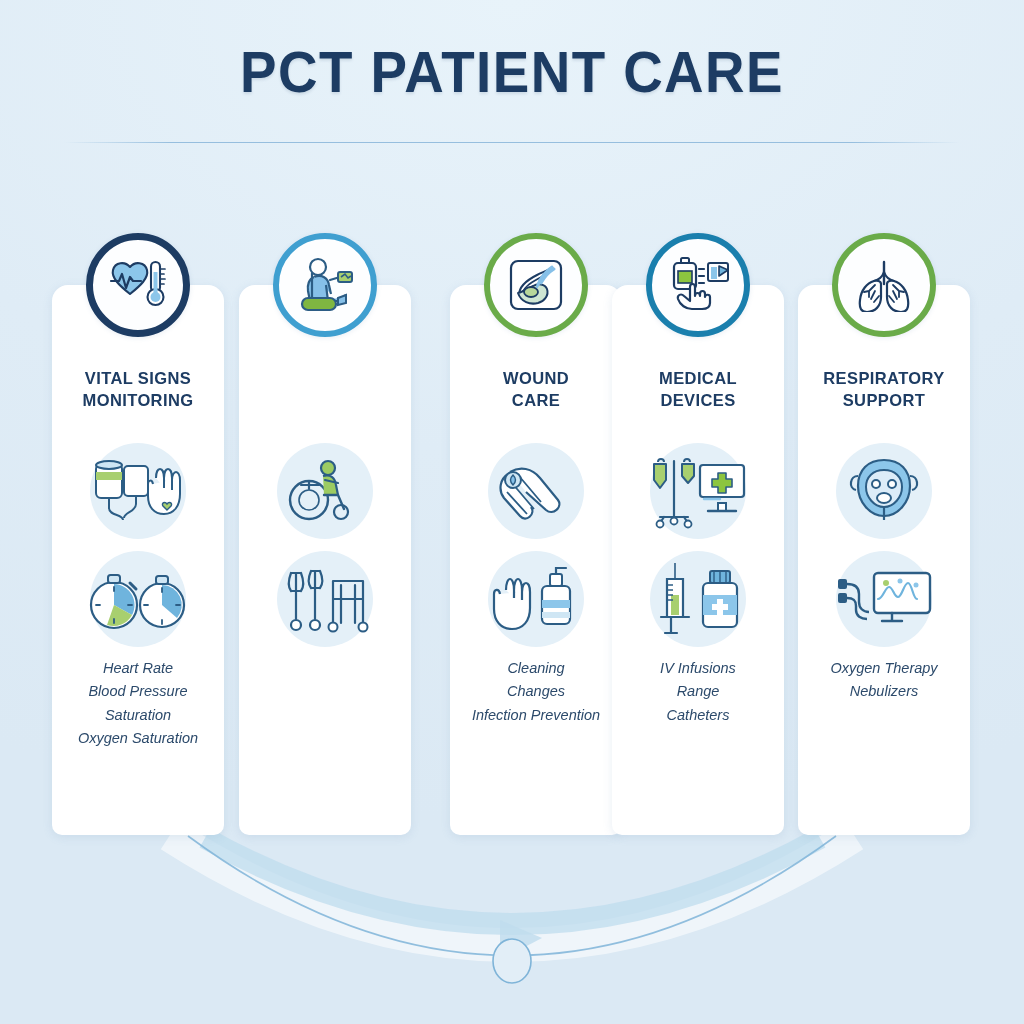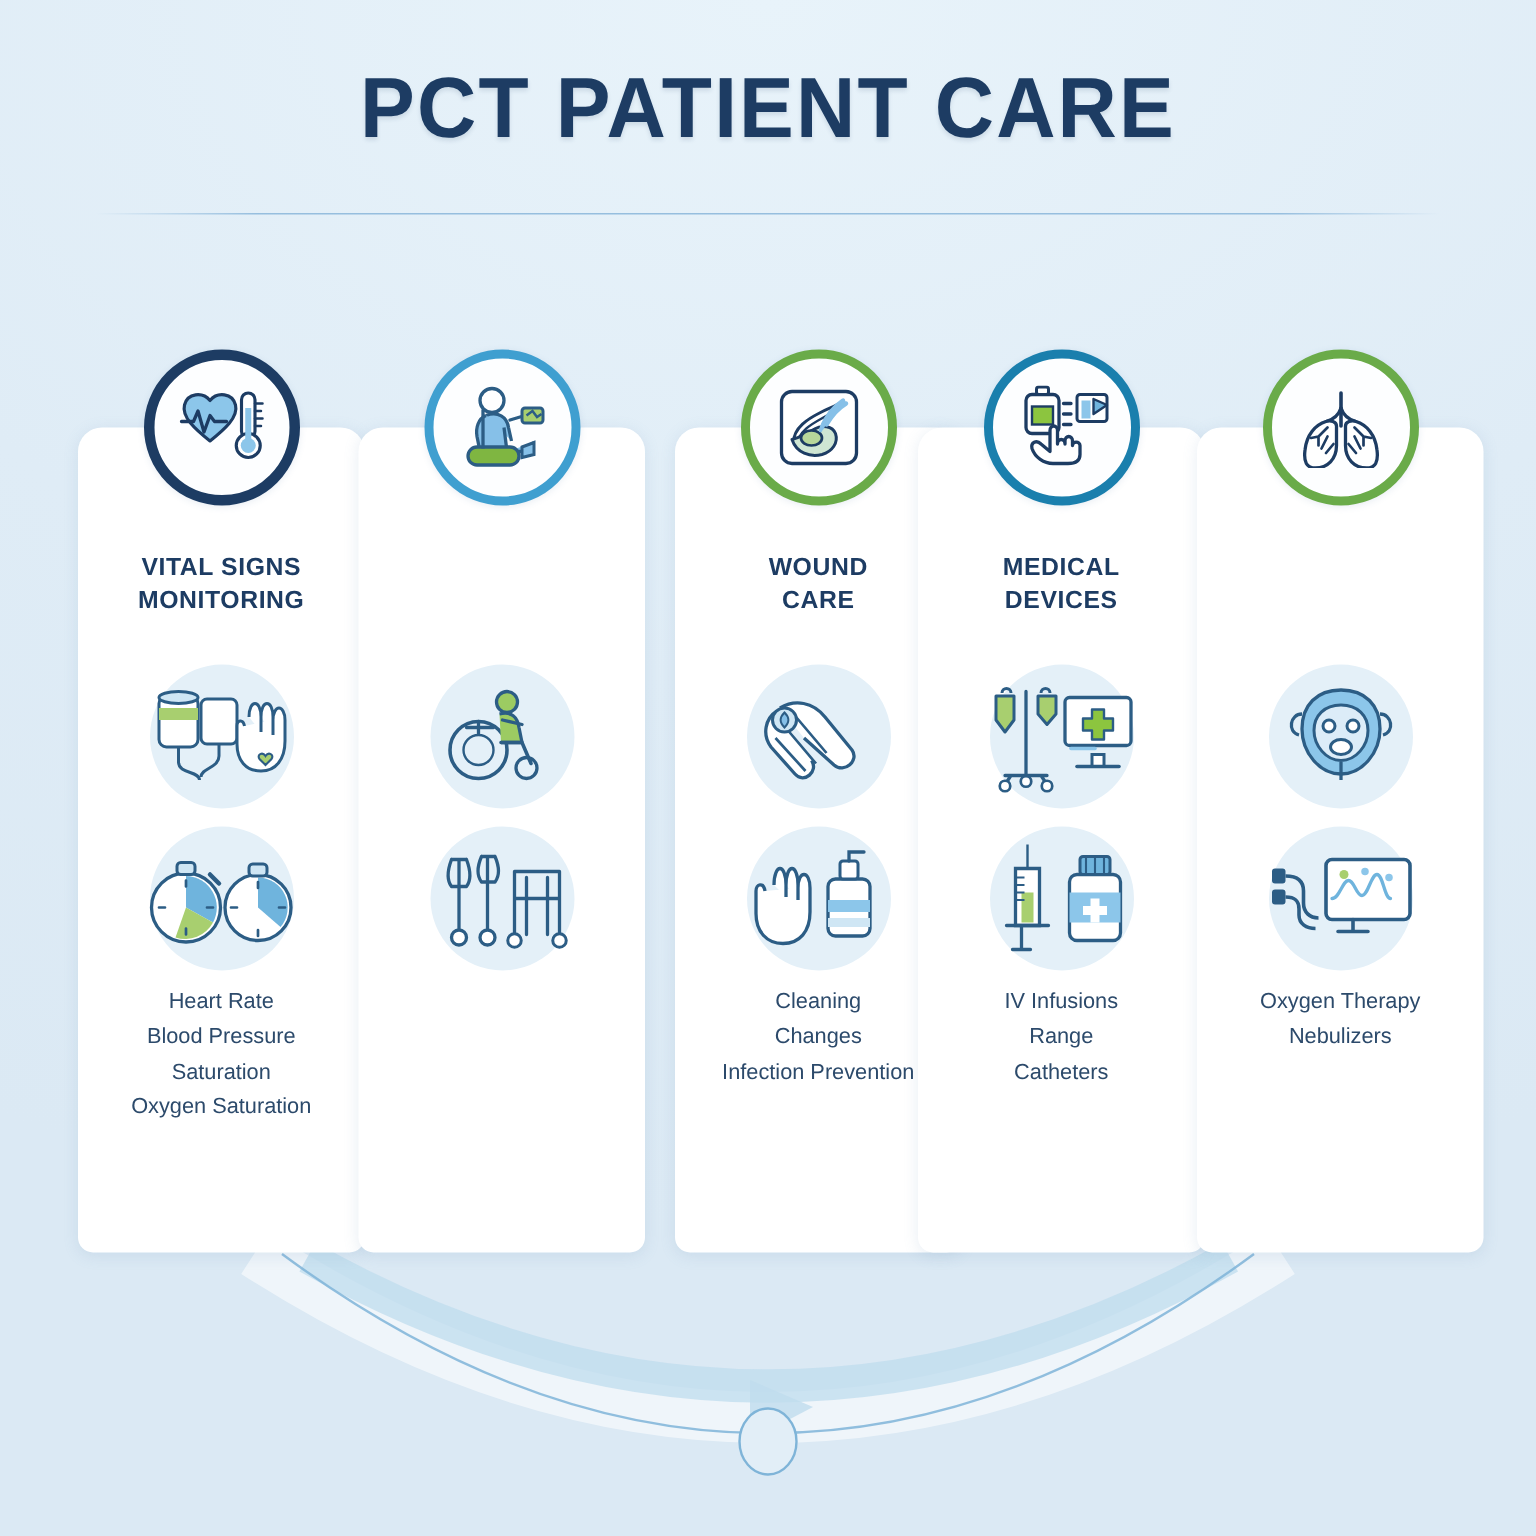--- a/index.html
+++ b/index.html
@@ -33,21 +33,21 @@
   }
 
   
   .deco{position:absolute;left:0;top:0;width:1024px;height:1024px;pointer-events:none;}
 
   
   .cols{
     position:absolute;left:0;top:0;width:1024px;height:1024px;
   }
   .col{
-    position:absolute;top:285px;width:149px;height:550px;padding-left:42px;
+    position:absolute;top:285px;width:172px;height:550px;
   }
   .card{
     position:absolute;inset:0;
     background:#ffffff;
     border-radius:16px 16px 10px 10px;
     box-shadow:0 2px 10px rgba(110,150,185,.16);
   }
   .col.c0{left:52px;}
   .col.c1{left:239px;}
   .col.c2{left:450px;}
@@ -96,21 +96,21 @@
   }
   .subrow svg{position:relative;display:block;}
 
   .items{
     position:absolute;left:0;right:0;top:372px;
     text-align:center;
     font-size:14.5px;
     line-height:1.62;
     color:#2c4a6b;
   }
-  .item{white-space:nowrap;}
+  .item{white-space:nowrap;font-style:italic;}
 </style>
 </head>
 <body>
 
 <div id="stage">
 
   <div class="title">PCT PATIENT CARE</div>
   <div class="title-rule"></div>
 
   <svg class="deco" viewBox="0 0 1024 1024">
@@ -346,20 +346,22 @@
           <path d="M31 4v22" stroke="#1d3c63" stroke-width="2.4" stroke-linecap="round"></path>
           <path d="M31 14c-2 6-6 8-10 9" fill="none" stroke="#1d3c63" stroke-width="2.2" stroke-linecap="round"></path>
           <path d="M31 14c2 6 6 8 10 9" fill="none" stroke="#1d3c63" stroke-width="2.2" stroke-linecap="round"></path>
           <path d="M21 23c-7 2-13 9-14 19-1 8 1 12 7 12 8 0 14-6 14-15V26c0-3-4-4-7-3z" fill="#fff" stroke="#1d3c63" stroke-width="2.2" stroke-linejoin="round"></path>
           <path d="M41 23c7 2 13 9 14 19 1 8-1 12-7 12-8 0-14-6-14-15V26c0-3 4-4 7-3z" fill="#fff" stroke="#1d3c63" stroke-width="2.2" stroke-linejoin="round"></path>
           <path d="M22 27l-6 6M16 33l-5 1M16 33v6M22 33l-4 8M26 38l-5 6" fill="none" stroke="#1d3c63" stroke-width="1.8" stroke-linecap="round"></path>
           <path d="M40 27l6 6M46 33l5 1M46 33v6M40 33l4 8M36 38l5 6" fill="none" stroke="#1d3c63" stroke-width="1.8" stroke-linecap="round"></path>
         </svg>
       </div>
 
+      <div class="heading">RESPIRATORY
+SUPPORT</div>
 
       <div class="subicons">
         <div class="subrow">
           <div class="subdisc"></div>
           <svg width="92" height="74" viewBox="0 0 92 74">
             <path d="M46 6c16 0 26 10 26 26s-12 30-26 30S20 48 20 32 30 6 46 6z" fill="#8cc6ea" stroke="#2c5d85" stroke-width="2.2"></path>
             <path d="M46 16c11 0 18 7 18 17s-8 20-18 20-18-10-18-20 7-17 18-17z" fill="#dcecf8" stroke="#2c5d85" stroke-width="2"></path>
             <circle cx="38" cy="30" r="4" fill="#fff" stroke="#2c5d85" stroke-width="2"></circle>
             <circle cx="54" cy="30" r="4" fill="#fff" stroke="#2c5d85" stroke-width="2"></circle>
             <ellipse cx="46" cy="44" rx="7" ry="5" fill="#fff" stroke="#2c5d85" stroke-width="2"></ellipse>

